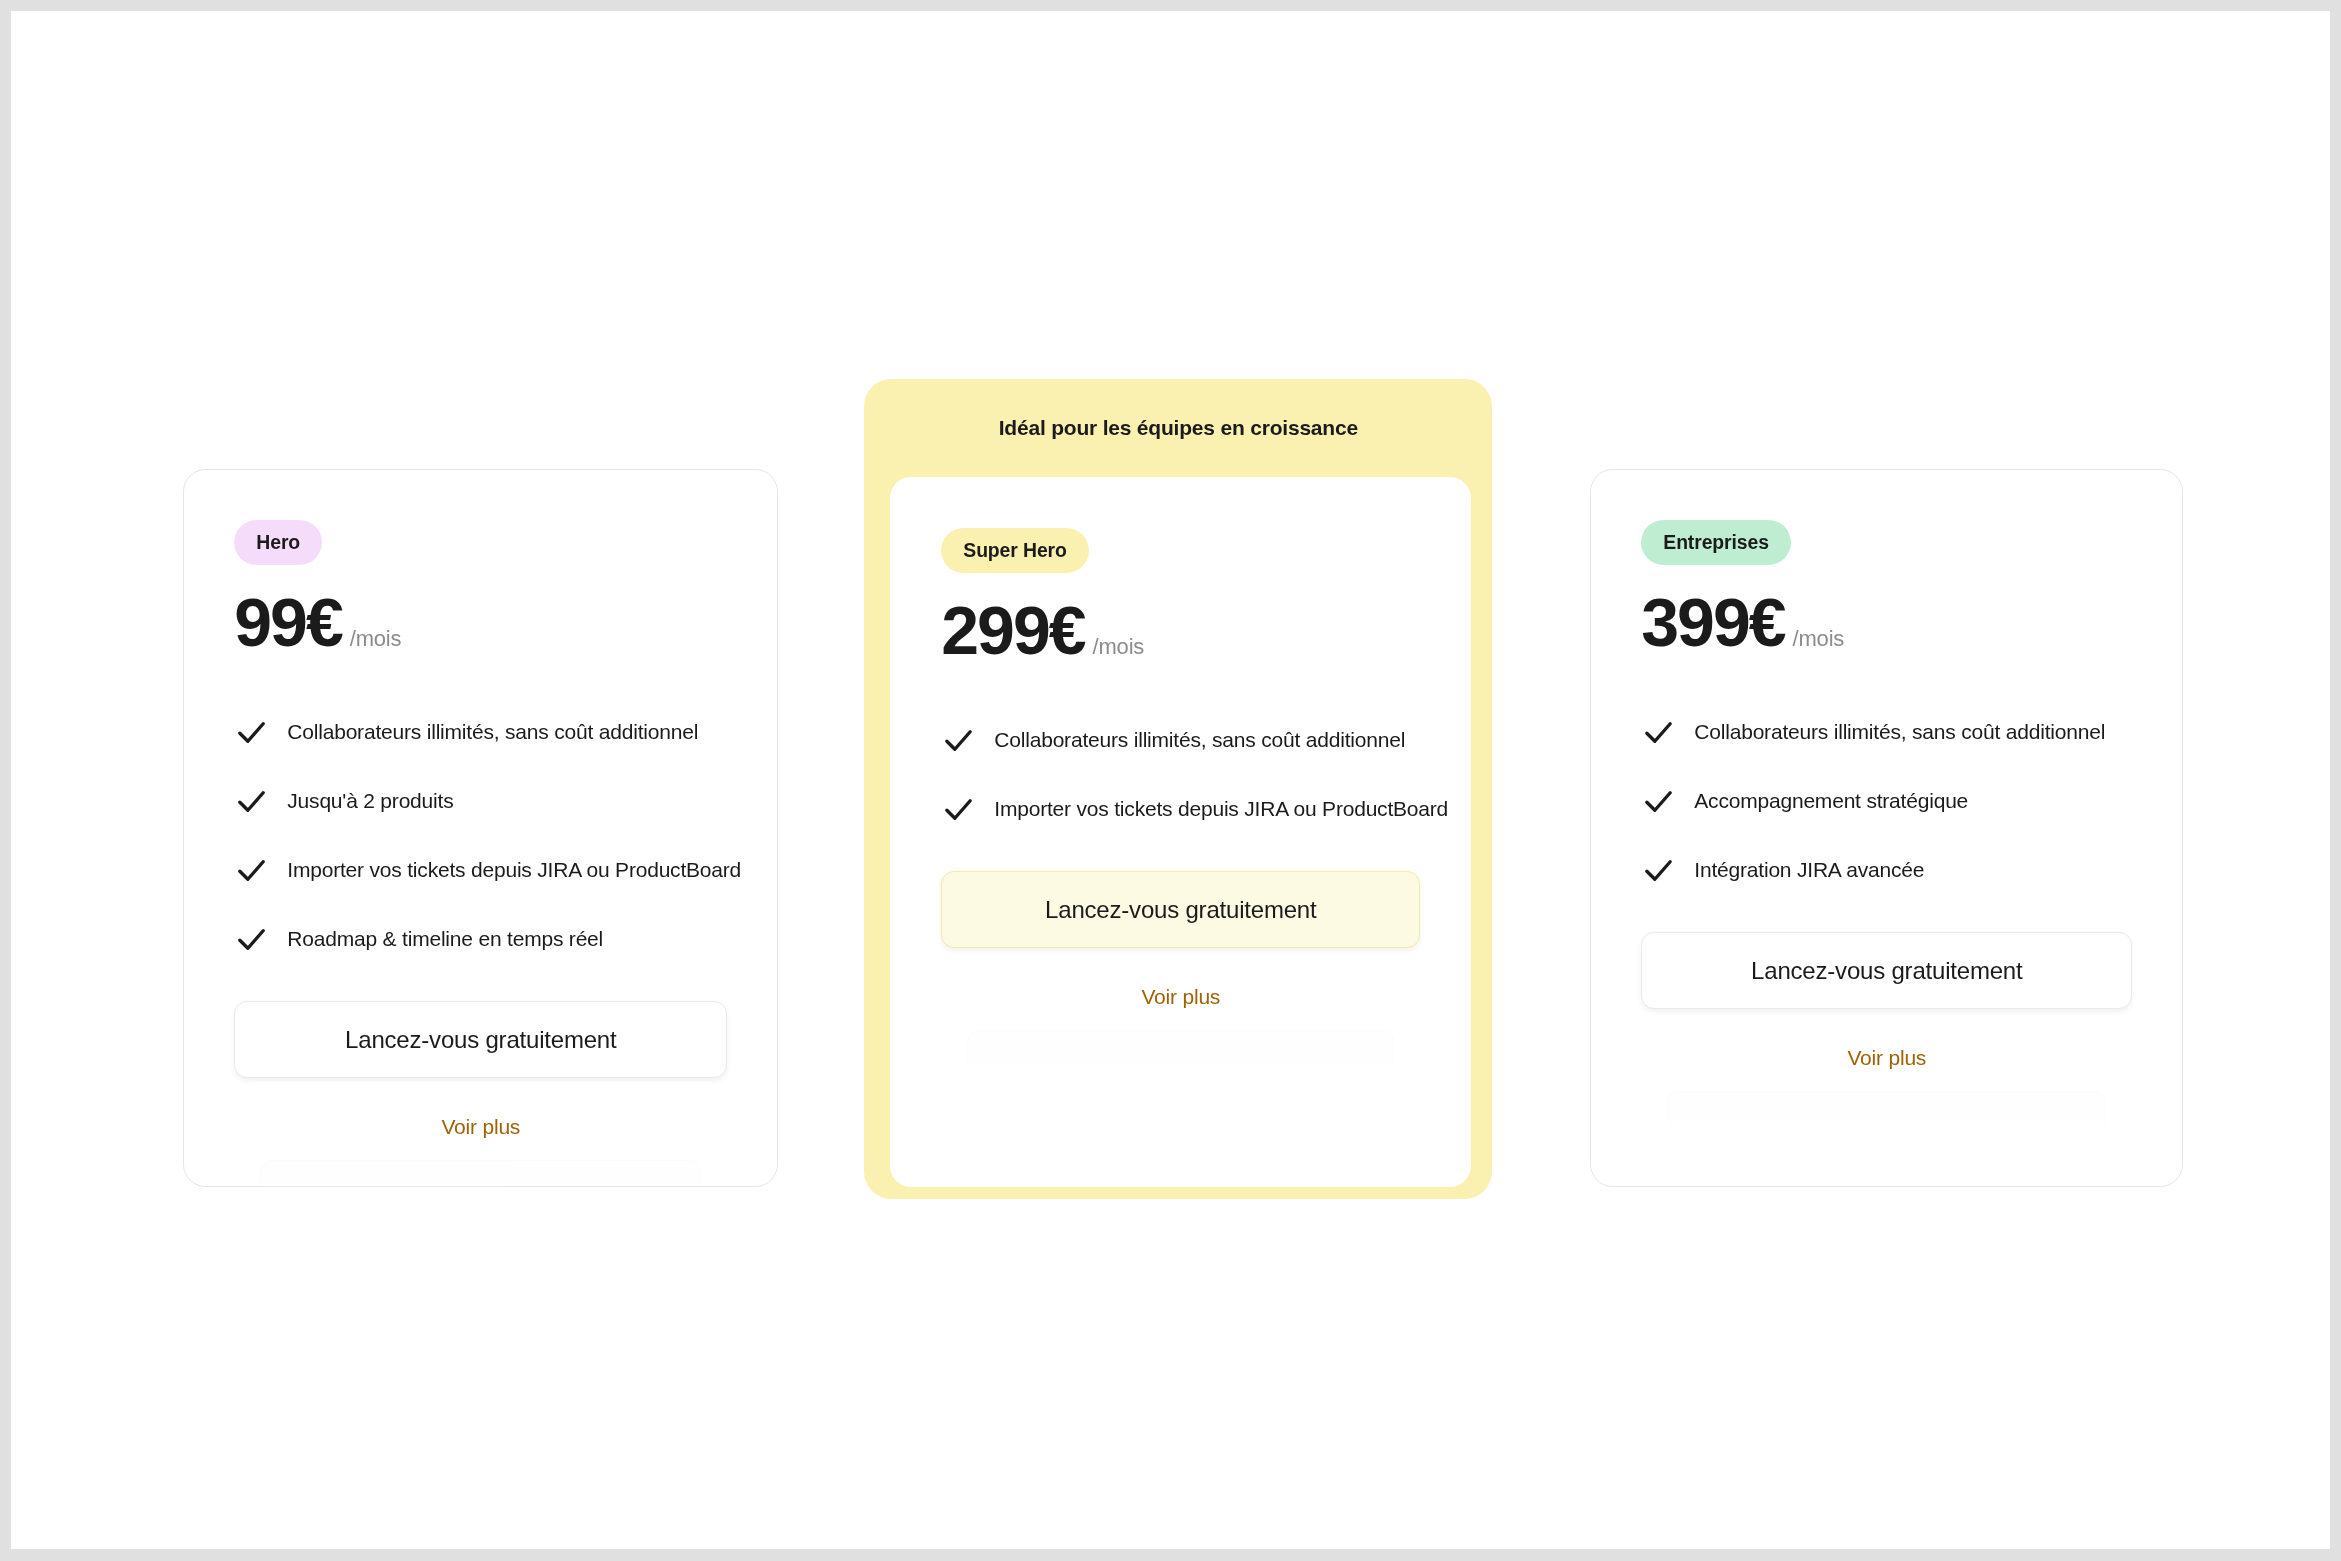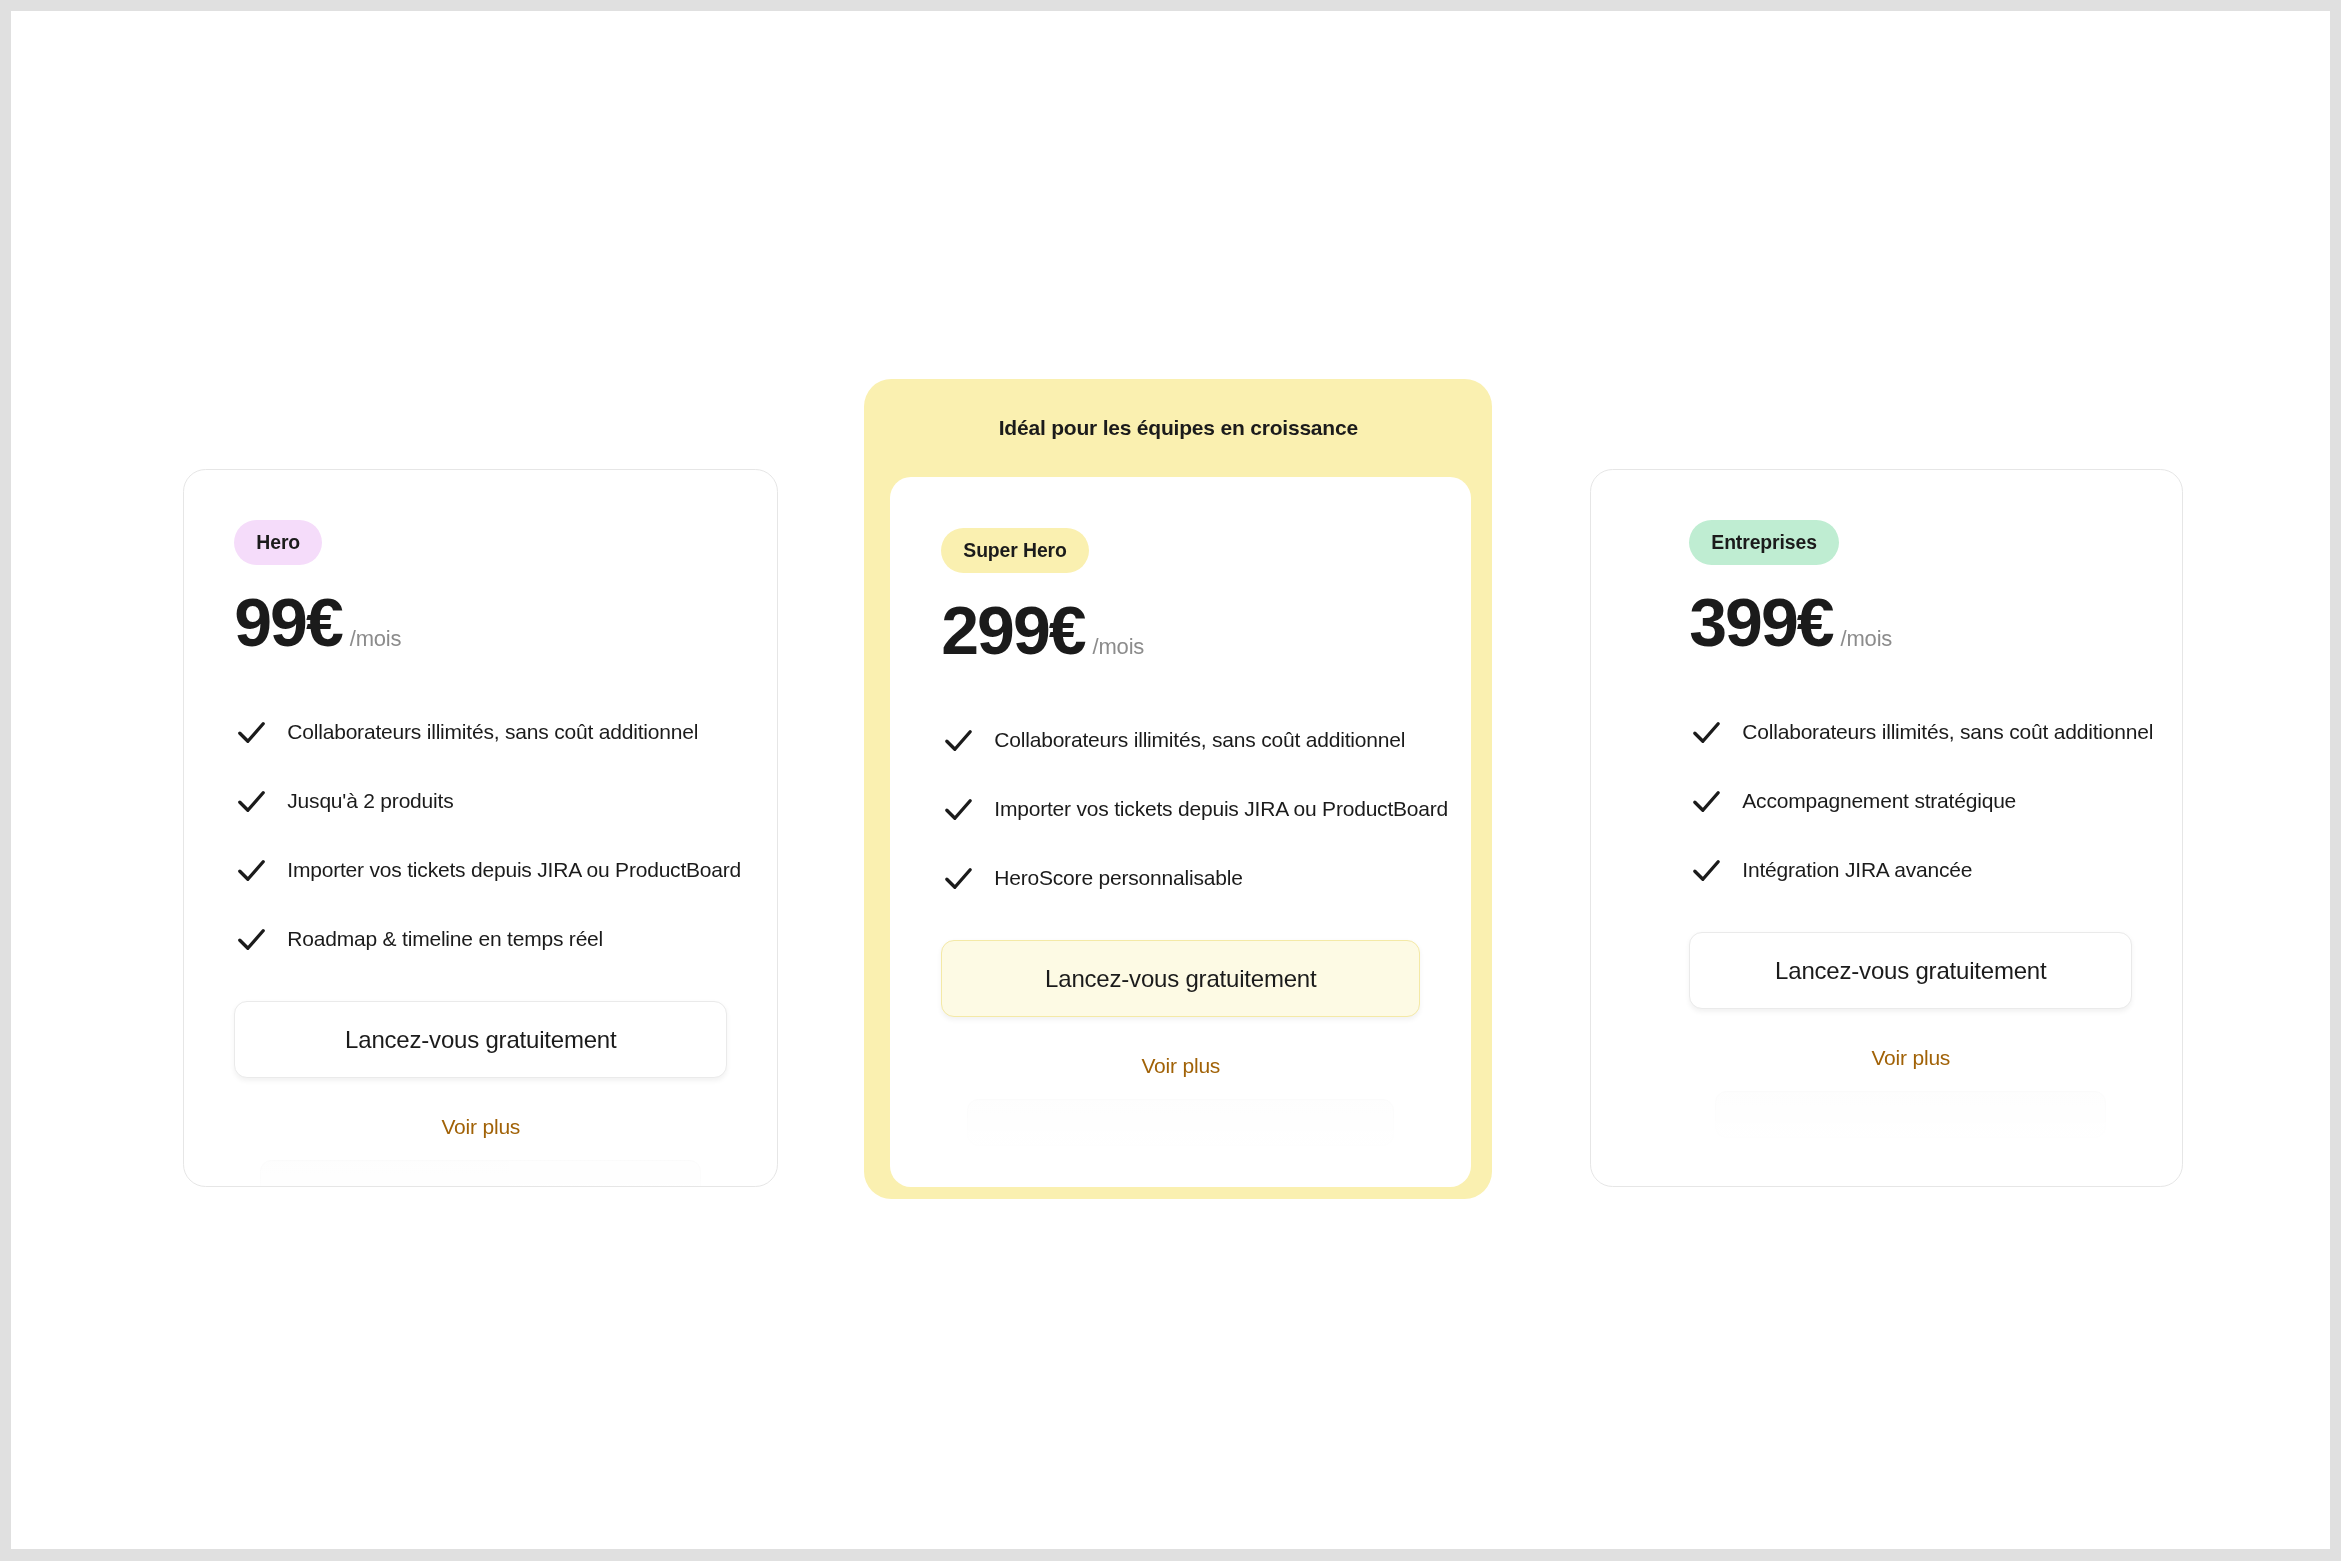--- a/index.html
+++ b/index.html
@@ -37,21 +37,21 @@
   .plan-card {
     position: absolute;
     background: #ffffff;
     border: 1.6px solid #e6e6e6;
     border-radius: 22.6px;
     overflow: hidden;
   }
 
   .plan-card.card-basic   { left: 172px;  top: 458px;  width: 595px;  height: 718px; }
   .plan-card.card-premium { left: 879px; top: 466px;  width: 581px;  height: 710px; border-color: transparent; border-radius: 21px; }
-  .plan-card.card-enterprise { left: 1579px; top: 458px; width: 593px; height: 718px; padding-left: 48px; }
+  .plan-card.card-enterprise { left: 1579px; top: 458px; width: 593px; height: 718px; }
 
   
   .highlight-wrapper {
     position: absolute;
     left: 853px;
     top: 368px;
     width: 628px;
     height: 820px;
     background: #faf0b0;
     border-radius: 27.4px;
@@ -297,26 +297,20 @@
               <path d="M4 12.5 L9.5 18 L20 6" stroke="#1b1b1b" stroke-width="2.3" stroke-linecap="round" stroke-linejoin="round"></path>
             </svg>
             <span class="feature-text">Collaborateurs illimités, sans coût additionnel</span>
           </li>
           <li class="feature-item">
             <svg class="check-icon" viewBox="0 0 24 24" fill="none">
               <path d="M4 12.5 L9.5 18 L20 6" stroke="#1b1b1b" stroke-width="2.3" stroke-linecap="round" stroke-linejoin="round"></path>
             </svg>
             <span class="feature-text">Importer vos tickets depuis JIRA ou ProductBoard</span>
           </li>
-          <li class="feature-item">
-            <svg class="check-icon" viewBox="0 0 24 24" fill="none">
-              <path d="M4 12.5 L9.5 18 L20 6" stroke="#1b1b1b" stroke-width="2.3" stroke-linecap="round" stroke-linejoin="round"></path>
-            </svg>
-            <span class="feature-text">HeroScore personnalisable</span>
-          </li>
         </ul>
 
         <div class="cta-button cta-highlight">Lancez-vous gratuitement</div>
 
         <div class="collapsed-region">
           <span class="see-more">Voir plus</span>
           <div class="ghost-stack">
             <div class="ghost-bar"></div>
 
           </div>

